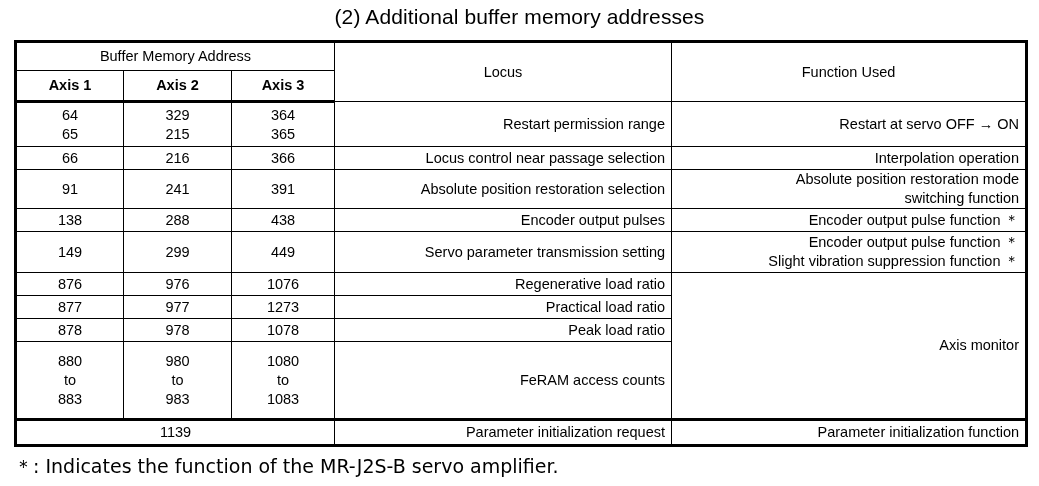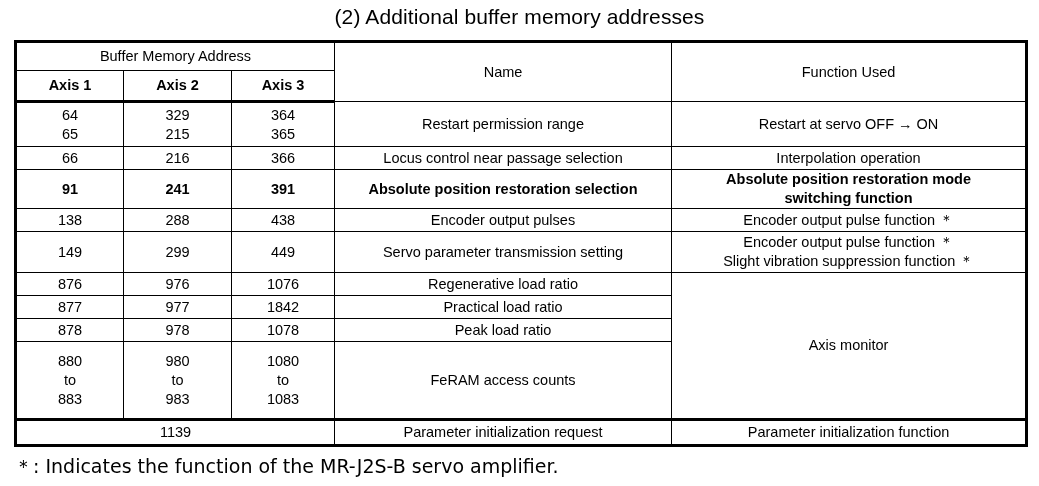--- a/index.html
+++ b/index.html
@@ -62,33 +62,33 @@
     border-top: 3px solid #000000;
   }
   .c-num {
     text-align: center;
     white-space: pre-line;
   }
   .c-head {
     text-align: center;
   }
   .c-text {
-    text-align: center;
+    text-align: right;
   }
   .col-a1 { width: 108px; }
   .col-a2 { width: 108px; }
   .col-a3 { width: 103px; }
   .col-nm { width: 337px; }
   .col-fn { width: 355px; }
 
   .h-bma { height: 27px; }
   .h-axis { height: 29px; font-weight: bold; }
   .r-2line { height: 45px; }
   .r-1line { height: 23px; }
-  .r-tall  { height: 38px; font-weight: bold; }
+  .r-tall  { height: 38px; }
   .r-med   { height: 41px; }
   .r-feram { height: 78px; }
   .r-last  { height: 26px; }
 
   .multiline {
     white-space: pre-line;
   }
   .footnote {
     position: absolute;
     left: 14px;
@@ -113,21 +113,21 @@
       <colgroup>
         <col class="col-a1">
           <col class="col-a2">
           <col class="col-a3">
           <col class="col-nm">
           <col class="col-fn">
       </colgroup>
       <tbody>
         <tr class="header-group">
           <td class="c-head h-bma" colspan="3">Buffer Memory Address</td>
-          <td class="c-head" rowspan="2">Name</td>
+          <td class="c-head" rowspan="2">Locus</td>
           <td class="c-head" rowspan="2">Function Used</td>
         </tr>
         <tr class="header-axis">
           <td class="c-head h-axis">Axis 1</td>
           <td class="c-head h-axis">Axis 2</td>
           <td class="c-head h-axis">Axis 3</td>
         </tr>
 
         <tr class="r-2line">
           <td class="c-num">64
@@ -178,21 +178,21 @@
           <td class="c-num">876</td>
           <td class="c-num">976</td>
           <td class="c-num">1076</td>
           <td class="c-text">Regenerative load ratio</td>
           <td class="c-text" rowspan="4">Axis monitor</td>
         </tr>
 
         <tr class="r-1line">
           <td class="c-num">877</td>
           <td class="c-num">977</td>
-          <td class="c-num">1842</td>
+          <td class="c-num">1273</td>
           <td class="c-text">Practical load ratio</td>
         </tr>
 
         <tr class="r-1line">
           <td class="c-num">878</td>
           <td class="c-num">978</td>
           <td class="c-num">1078</td>
           <td class="c-text">Peak load ratio</td>
         </tr>
 

